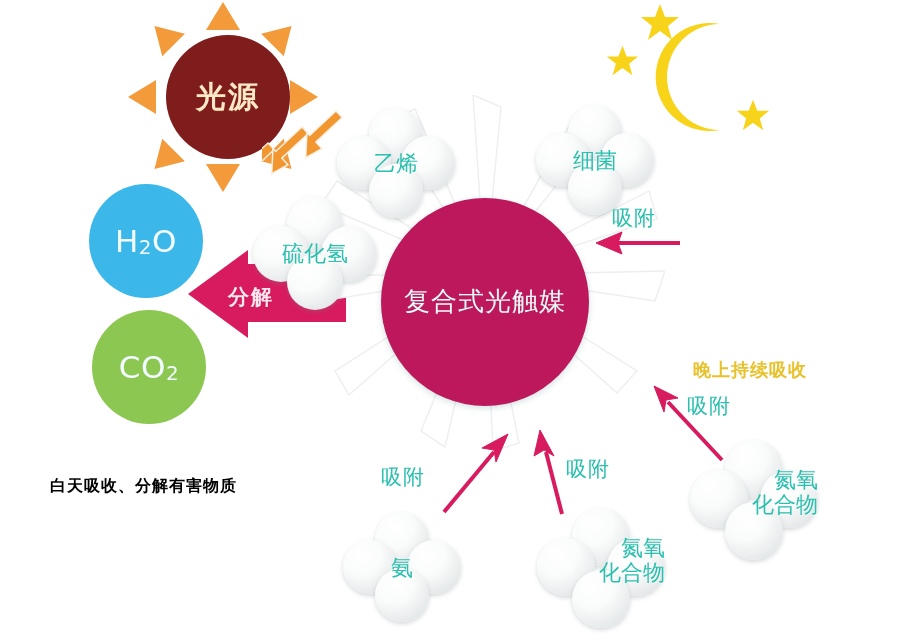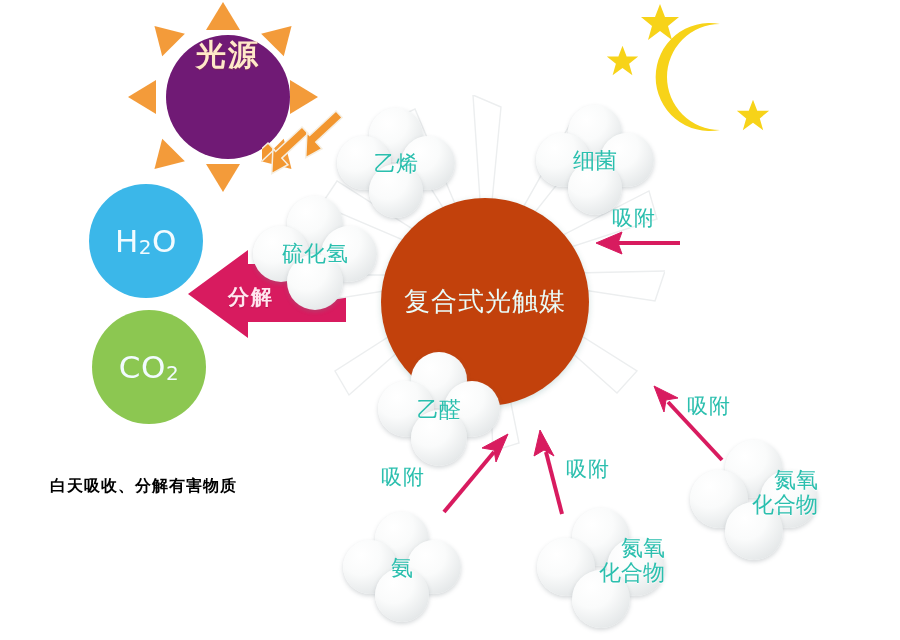--- a/index.html
+++ b/index.html
@@ -10,22 +10,22 @@
   }
   #stage { position:relative; width:900px; height:640px; background:#fff; }
 
   
   .abs { position:absolute; }
 
   
   #sun-group { left:128px; top:2px; width:190px; height:190px; }
   #sun-disc {
     position:absolute; left:38px; top:33px; width:124px; height:124px;
-    border-radius:50%; background:#701a75;
-    display:flex; align-items:flex-start; justify-content:center;
+    border-radius:50%; background:#7f1d1d;
+    display:flex; align-items:center; justify-content:center;
   }
   #sun-label {
     color:#ffe9c9; font-size:30px; font-weight:bold; letter-spacing:2px;
     text-shadow:0 1px 1px rgba(150,80,0,.25);
   }
   .sun-ray {
     position:absolute; width:0; height:0; border-style:solid;
     border-color:transparent; opacity:.95;
   }
 
@@ -63,21 +63,21 @@
     color:#ffe6ef; font-size:21px; font-weight:bold; letter-spacing:2px;
     text-shadow:0 1px 1px rgba(130,0,50,.35);
   }
 
   
   #starburst { left:305px; top:95px; width:360px; height:360px; }
 
   
   #center-circle {
     left:381px; top:198px; width:208px; height:208px; border-radius:50%;
-    background:#c2410c;
+    background:#be185d;
     display:flex; flex-direction:column; align-items:center; justify-content:center;
     box-shadow:0 2px 6px rgba(0,90,85,.18);
   }
   #center-cn {
     color:#e9fbf8; font-size:26px; letter-spacing:1px; font-weight:500;
     margin-bottom:2px;
   }
   #center-en {
     color:#ffffff; font-size:28px; letter-spacing:0px; font-weight:400;
   }
@@ -219,27 +219,20 @@
   <div class="molecule" style="left:253px;top:196px;width:124px;height:116px;">
     <div class="ball" style="left:34px;top:0px;width:56px;height:56px;"></div>
     <div class="ball" style="left:0px;top:30px;width:56px;height:56px;"></div>
     <div class="ball" style="left:68px;top:30px;width:56px;height:56px;"></div>
     <div class="ball" style="left:34px;top:58px;width:56px;height:56px;"></div>
     <div class="mlabel">硫化氢</div>
   </div>
 
 
 
-  <div class="molecule" style="left:378px;top:352px;width:122px;height:116px;">
-    <div class="ball" style="left:33px;top:0px;width:56px;height:56px;"></div>
-    <div class="ball" style="left:0px;top:29px;width:56px;height:56px;"></div>
-    <div class="ball" style="left:66px;top:29px;width:56px;height:56px;"></div>
-    <div class="ball" style="left:33px;top:58px;width:56px;height:56px;"></div>
-    <div class="mlabel">乙醛</div>
-  </div>
 
   <div class="molecule" style="left:343px;top:512px;width:118px;height:112px;">
     <div class="ball" style="left:32px;top:0px;width:54px;height:54px;"></div>
     <div class="ball" style="left:0px;top:28px;width:54px;height:54px;"></div>
     <div class="ball" style="left:64px;top:28px;width:54px;height:54px;"></div>
     <div class="ball" style="left:32px;top:56px;width:54px;height:54px;"></div>
     <div class="mlabel">氨</div>
   </div>
 
   <div class="molecule" style="left:537px;top:508px;width:128px;height:122px;">
@@ -290,14 +283,15 @@
 
   <svg class="adsorb-arrow" style="left:528px;top:428px;" width="48" height="90" viewBox="0 0 48 90">
     <g stroke="#d81b5f" fill="#d81b5f">
       <line x1="34" y1="86" x2="18" y2="24" stroke-width="4"></line>
       <polygon points="12,2 26,28 16,22 6,28"></polygon>
     </g>
   </svg>
   <div class="adsorb-label" style="left:566px;top:455px;">吸附</div>
 
   <div class="caption" id="caption-day">白天吸收、分解有害物质</div>
+  <div class="caption" id="caption-night">晚上持续吸收</div>
 
 </div>
 
 </body></html>

